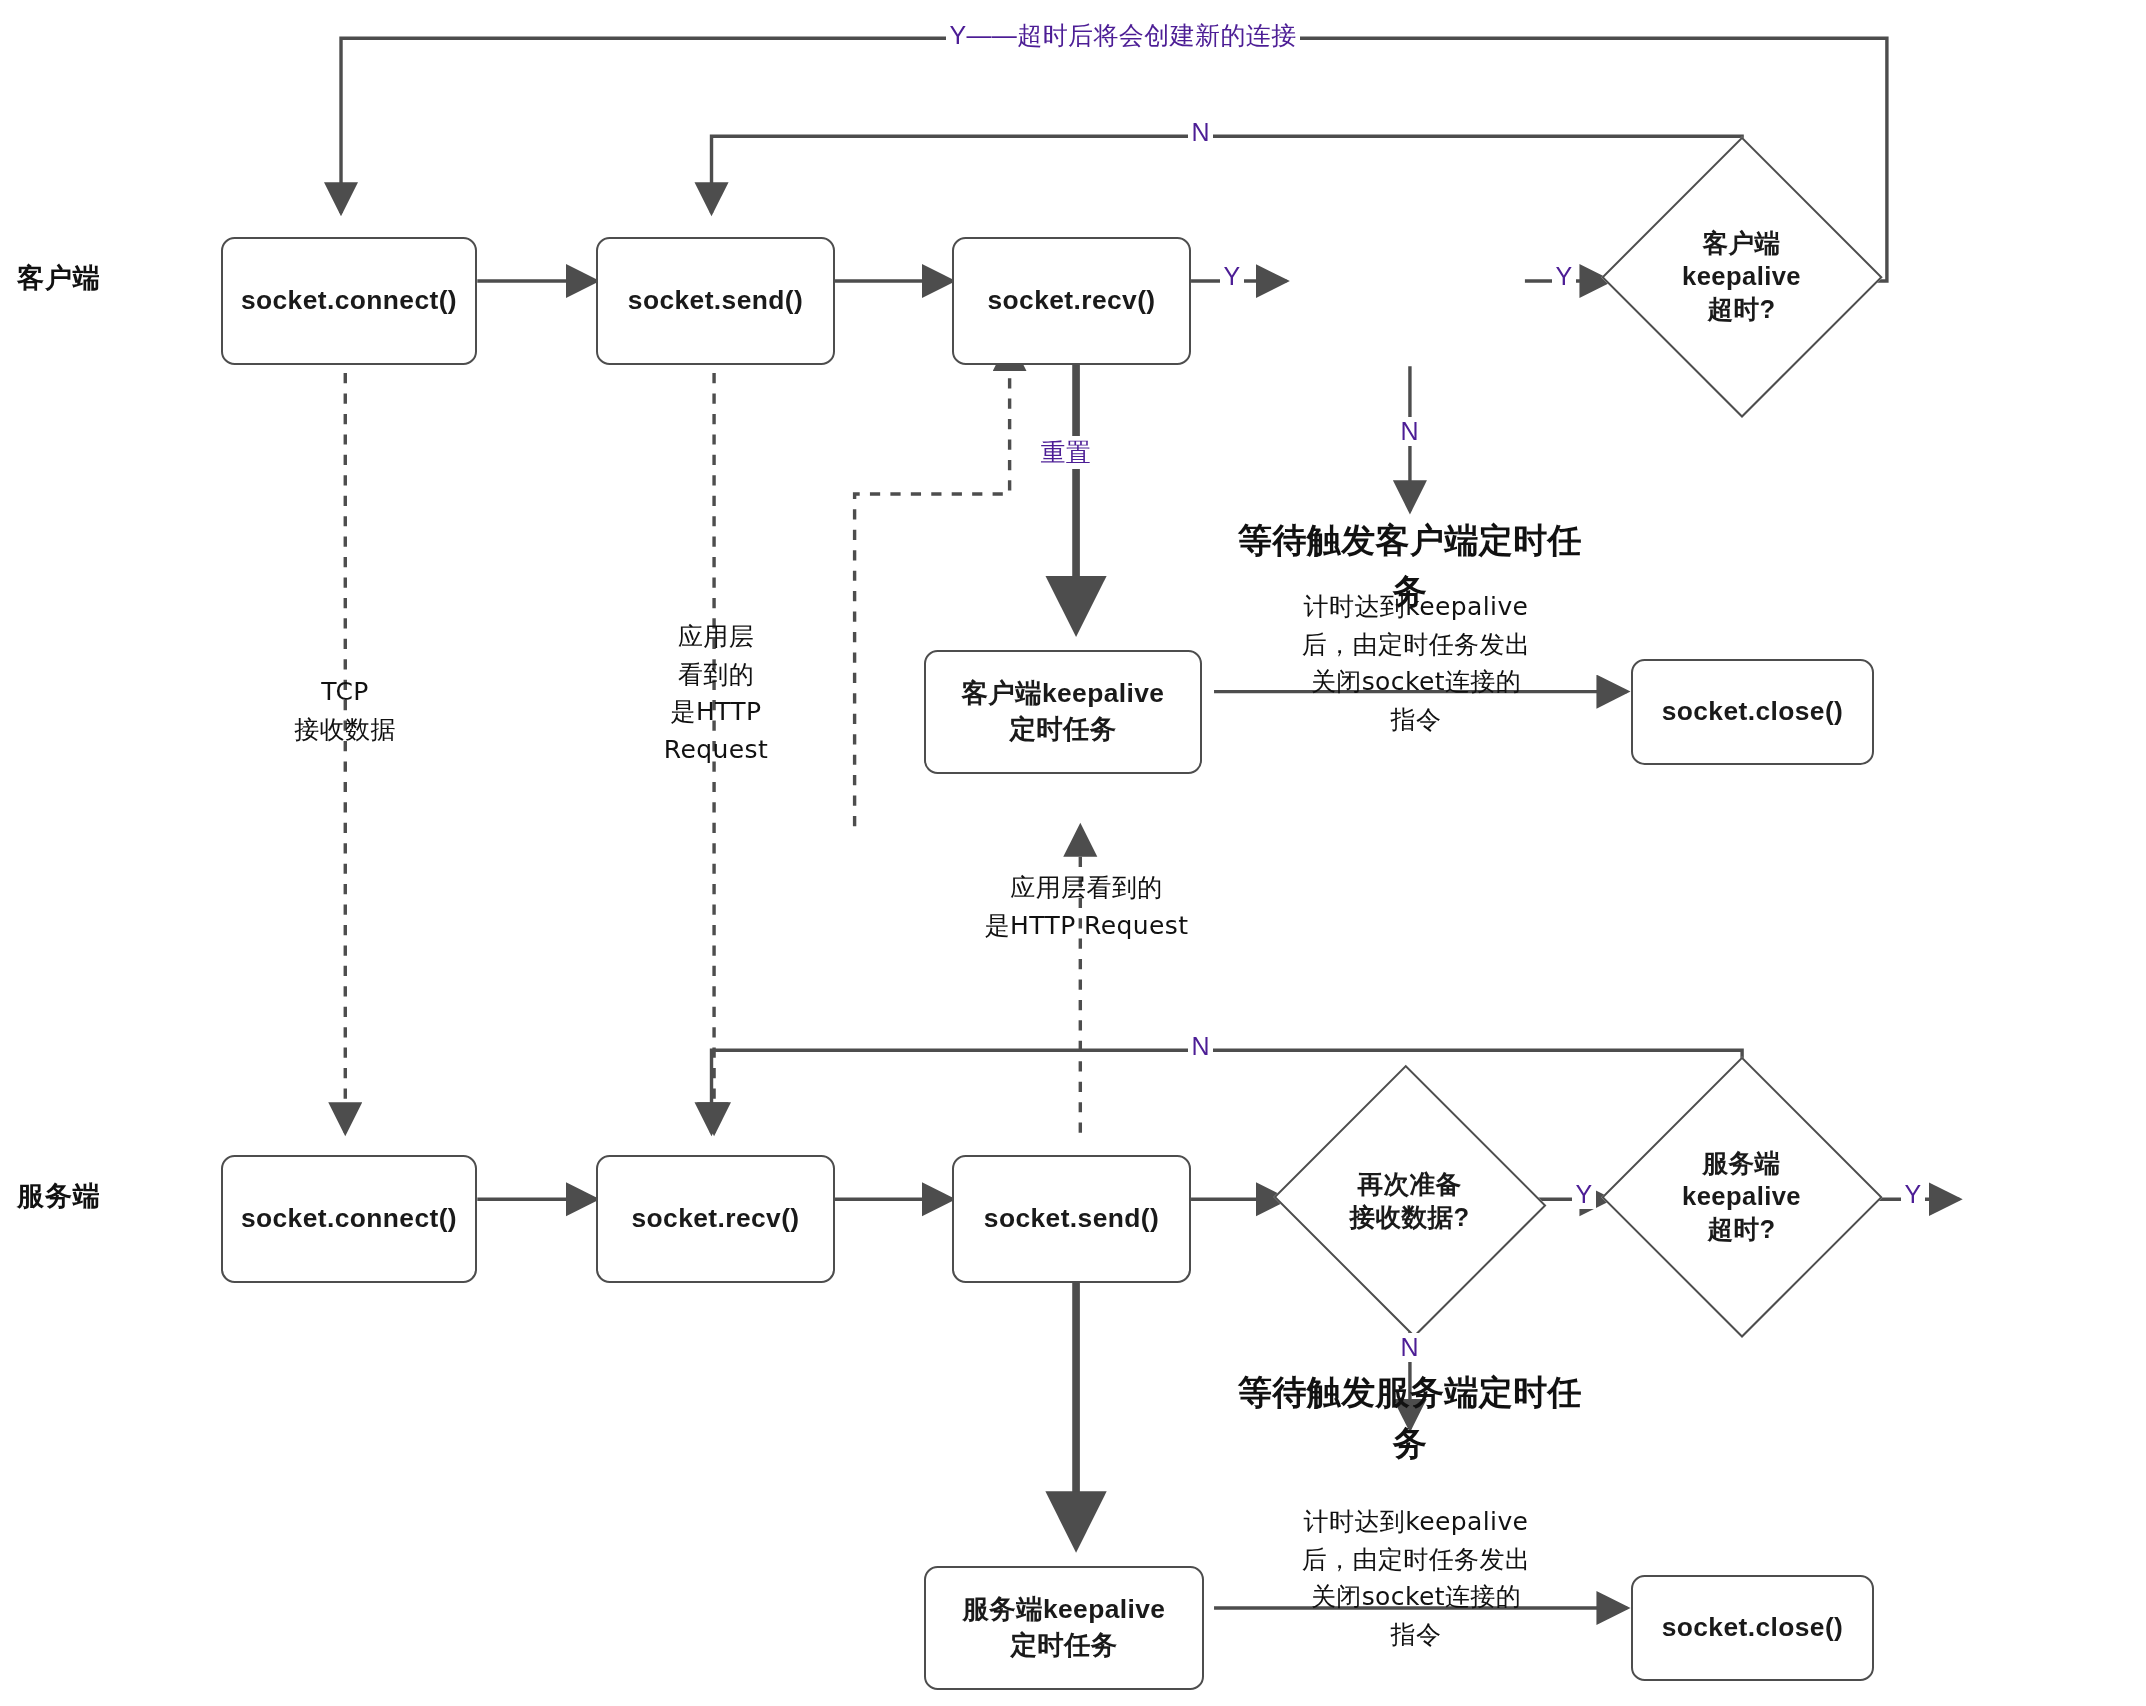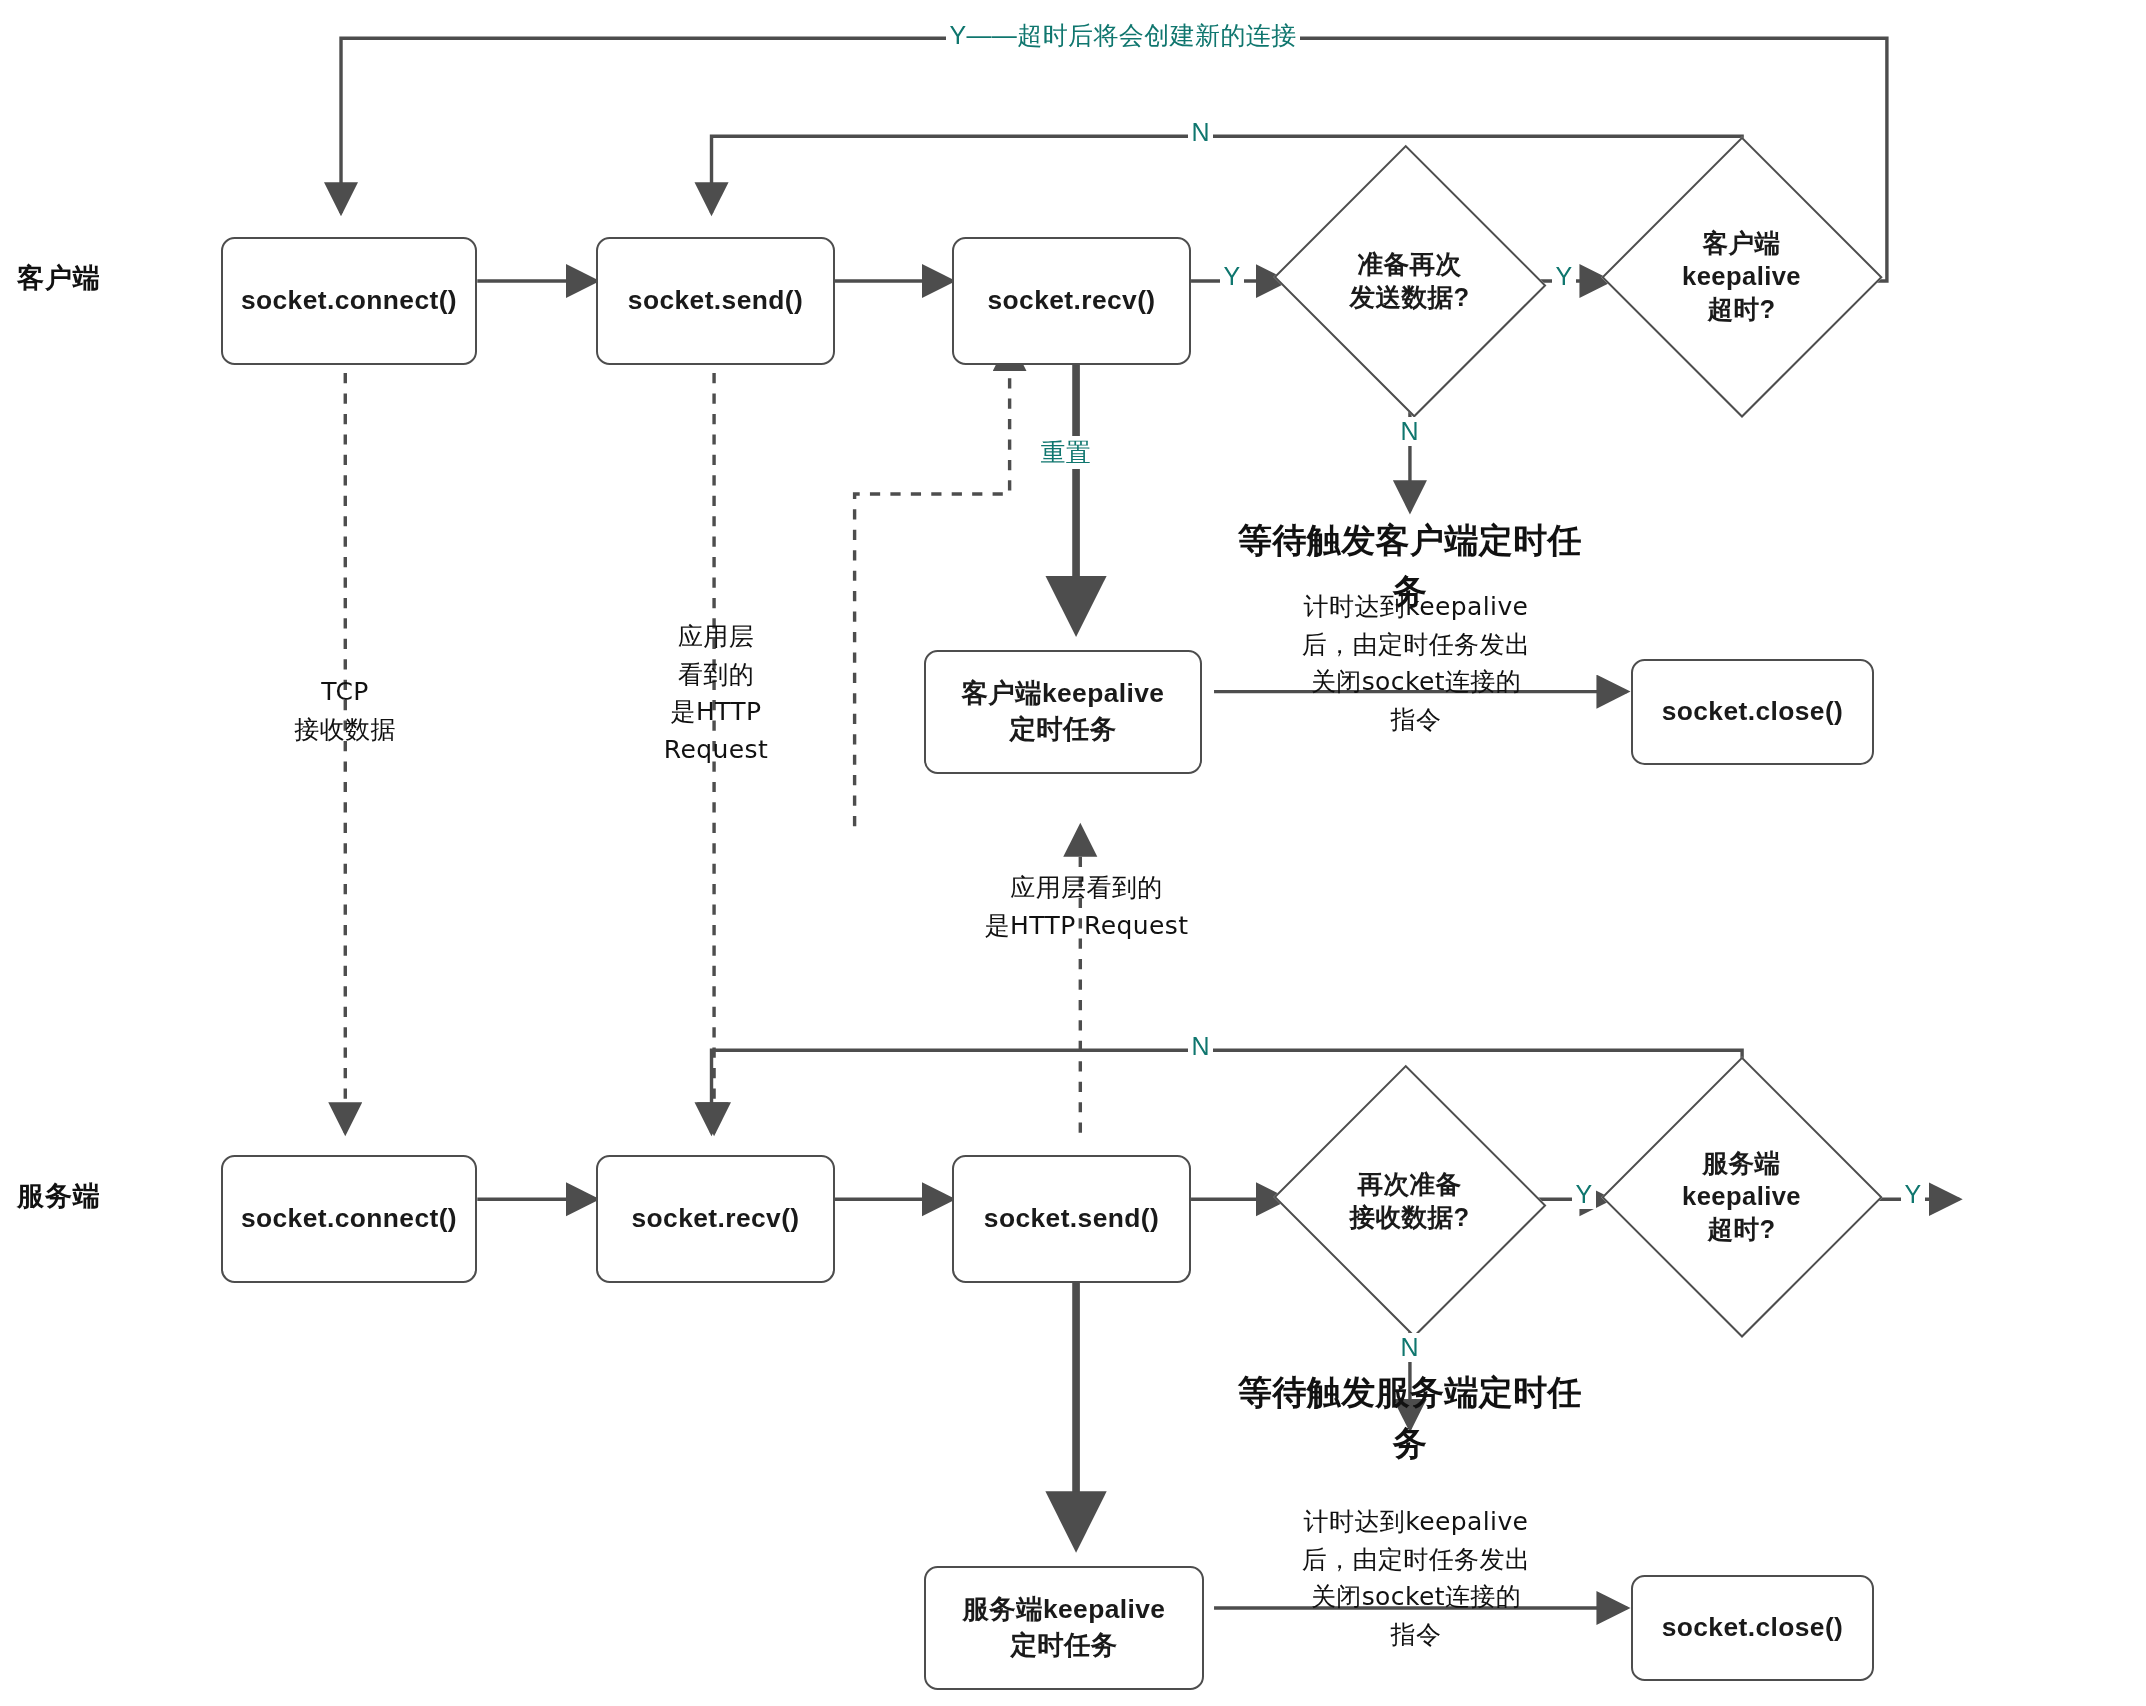--- a/index.html
+++ b/index.html
@@ -76,21 +76,21 @@
   .lane-label {
     position: absolute;
     font-size: 27px;
     font-weight: bold;
     color: #111111;
     letter-spacing: 0.9px;
   }
   .edge-label {
     position: absolute;
     font-size: 25px;
-    color: #0f766e;
+    color: #4c1d95;
     background: #ffffff;
     padding: 0 3.4px;
     letter-spacing: 0.4px;
     white-space: nowrap;
   }
   .note {
     position: absolute;
     font-size: 34px;
     color: #111111;
     text-align: center;
@@ -165,25 +165,20 @@
     </g>
   </svg>
 
   <div class="lane-label" style="left:17px; top:260px;">客户端</div>
   <div class="lane-label" style="left:17px; top:1178px;">服务端</div>
 
   <div class="node" style="left:221px; top:217px; width:256px; height:128px;">socket.connect()</div>
   <div class="node" style="left:596px; top:217px; width:239px; height:128px;">socket.send()</div>
   <div class="node" style="left:952px; top:217px; width:239px; height:128px;">socket.recv()</div>
 
-  <div class="diamond" style="left:1269px; top:149px; width:281px; height:264px;">
-    <div class="dshape"></div>
-    <div class="dtext" style="white-space: pre-line;">准备再次
-发送数据?</div>
-  </div>
 
   <div class="diamond" style="left:1601px; top:136px; width:281px; height:281px;">
     <div class="dshape"></div>
     <div class="dtext" style="white-space: pre-line;">客户端
 keepalive
 超时?</div>
   </div>
 
   <div class="node two-line" style="left: 924px; top: 630px; width: 278px; height: 124px; white-space: pre-line;" style2="">客户端keepalive
 定时任务</div>

